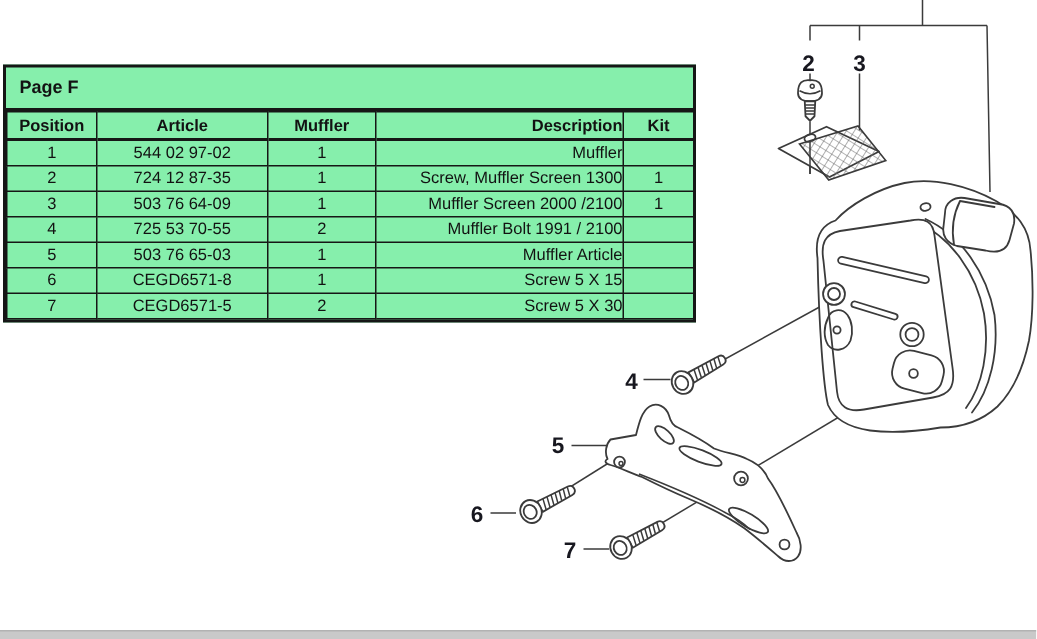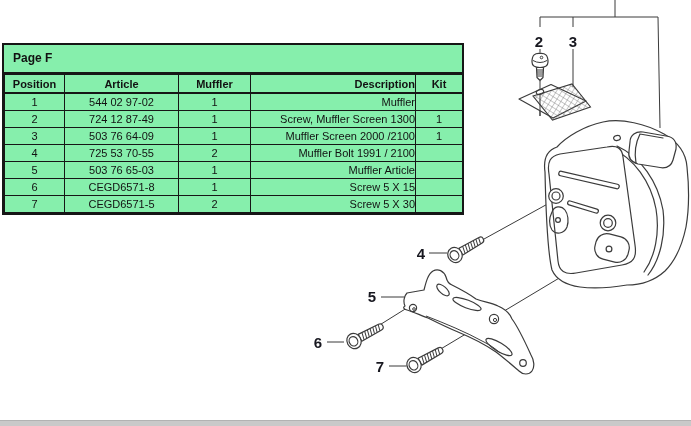--- a/index.html
+++ b/index.html
@@ -64,21 +64,21 @@
       <tbody>
         <tr>
           <td>1</td>
           <td>544 02 97-02</td>
           <td>1</td>
           <td class="desc">Muffler</td>
           <td></td>
         </tr>
         <tr>
           <td>2</td>
-          <td>724 12 87-49</td>
+          <td>724 12 87-35</td>
           <td>1</td>
           <td class="desc">Screw, Muffler Screen 1300</td>
           <td>1</td>
         </tr>
         <tr>
           <td>3</td>
           <td>503 76 64-09</td>
           <td>1</td>
           <td class="desc">Muffler Screen 2000 /2100</td>
           <td>1</td>

